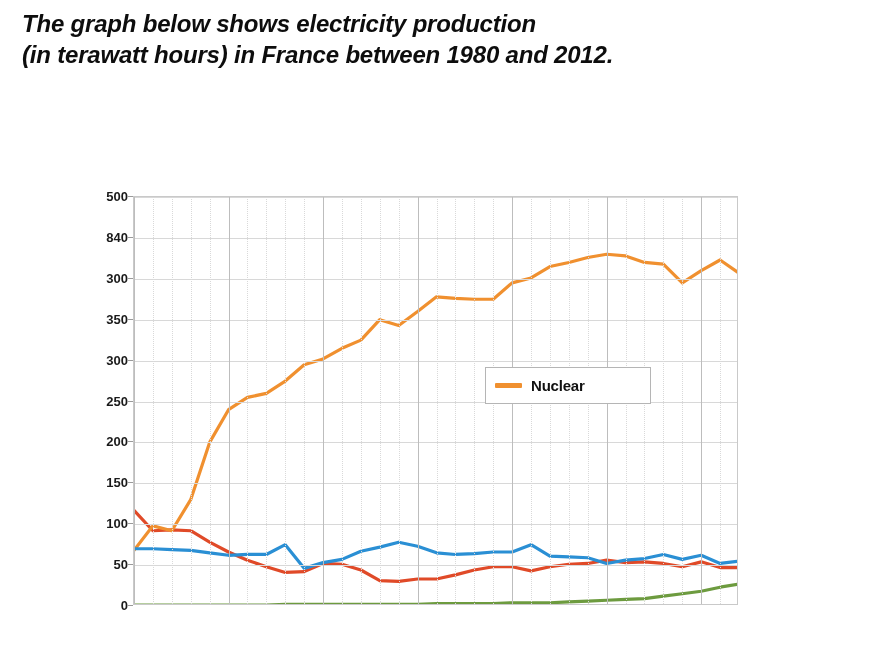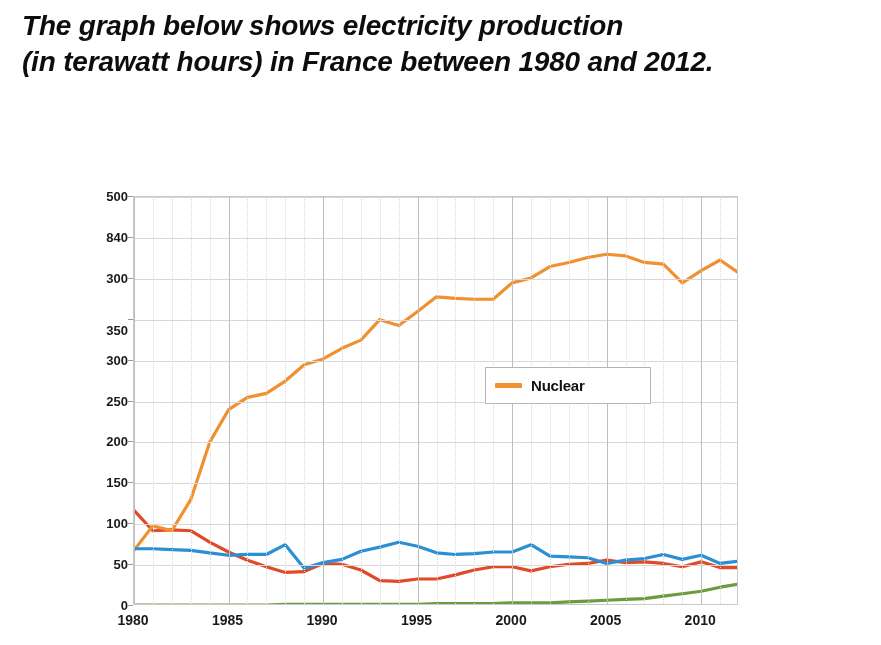--- a/index.html
+++ b/index.html
@@ -10,21 +10,21 @@
     overflow:hidden;
     position:relative;
   }
   
   #prompt-header{
     position:absolute;
     left:22px; top:8px;
     width:845px;
     font-weight:bold;
     font-style:italic;
-    font-size:28px;
+    font-size:24px;
     line-height:1.30;
     color:#0d0d0d;
     letter-spacing:-0.2px;
     white-space:pre-line;
   }
   
   #chart-figure{
     position:absolute;
     left:0; top:120px;
     width:881px; height:525px;
@@ -143,21 +143,21 @@
 
 
   <div id="y-axis-labels">
       <div class="y-tick-label" style="top: 409px;">0</div>
       <div class="y-tick-label" style="top: 368.1px;">50</div>
       <div class="y-tick-label" style="top: 327.2px;">100</div>
       <div class="y-tick-label" style="top: 286.3px;">150</div>
       <div class="y-tick-label" style="top: 245.4px;">200</div>
       <div class="y-tick-label" style="top: 204.5px;">250</div>
       <div class="y-tick-label" style="top: 163.6px;">300</div>
-      <div class="y-tick-label" style="top: 122.7px; margin-top: 11px;">350</div>
+      <div class="y-tick-label" style="top: 122.7px;">350</div>
       <div class="y-tick-label" style="top: 81.8px;">300</div>
       <div class="y-tick-label" style="top: 40.9px;">840</div>
       <div class="y-tick-label" style="top: 0px;">500</div>
     </div>
 
   <div id="plot-area">
     <svg id="series-svg" viewBox="0 0 605 409" preserveAspectRatio="none">
         <polyline points="0.00,313.29 18.91,333.74 37.81,332.93 56.72,333.74 75.63,345.20 94.53,355.01 113.44,363.19 132.34,369.74 151.25,375.46 170.16,374.64 189.06,366.46 207.97,367.28 226.88,373.01 245.78,383.64 264.69,384.46 283.59,382.01 302.50,382.01 321.41,377.92 340.31,373.01 359.22,369.74 378.13,369.74 397.03,373.83 415.94,369.74 434.84,367.28 453.75,366.46 472.66,363.19 491.56,365.65 510.47,364.83 529.38,366.46 548.28,369.74 567.19,364.83 586.09,370.55 605.00,370.55" fill="none" stroke="#e04a28" stroke-width="3.2" stroke-linejoin="round" stroke-linecap="round"></polyline>
         <polyline points="0.00,353.38 18.91,328.84 37.81,333.74 56.72,302.66 75.63,245.40 94.53,212.68 113.44,200.41 132.34,196.32 151.25,184.05 170.16,167.69 189.06,161.96 207.97,151.33 226.88,143.15 245.78,122.70 264.69,128.43 283.59,114.52 302.50,99.80 321.41,101.43 340.31,102.25 359.22,102.25 378.13,85.89 397.03,80.98 415.94,69.53 434.84,65.44 453.75,60.53 472.66,57.26 491.56,58.90 510.47,65.44 529.38,67.08 548.28,85.89 567.19,73.62 586.09,62.99 605.00,76.07" fill="none" stroke="#f0902f" stroke-width="3.2" stroke-linejoin="round" stroke-linecap="round"></polyline>
         <polyline points="0.00,351.74 18.91,351.74 37.81,352.56 56.72,353.38 75.63,355.83 94.53,358.28 113.44,357.47 132.34,357.47 151.25,347.65 170.16,371.37 189.06,365.65 207.97,362.37 226.88,354.19 245.78,350.10 264.69,345.20 283.59,349.29 302.50,355.83 321.41,357.47 340.31,356.65 359.22,355.01 378.13,355.01 397.03,347.65 415.94,359.10 434.84,359.92 453.75,360.74 472.66,366.46 491.56,363.19 510.47,361.56 529.38,357.47 548.28,362.37 567.19,358.28 586.09,366.46 605.00,364.01" fill="none" stroke="#2a8fd4" stroke-width="3.2" stroke-linejoin="round" stroke-linecap="round"></polyline>
@@ -200,29 +200,20 @@
       <div class="grid-v-minor" style="left: 453.75px;"></div>
       <div class="grid-v-major" style="left: 472.656px;"></div>
       <div class="grid-v-minor" style="left: 491.562px;"></div>
       <div class="grid-v-minor" style="left: 510.469px;"></div>
       <div class="grid-v-minor" style="left: 529.375px;"></div>
       <div class="grid-v-minor" style="left: 548.281px;"></div>
       <div class="grid-v-major" style="left: 567.188px;"></div>
       <div class="grid-v-minor" style="left: 586.094px;"></div>
     </div>
 
-  <div id="x-axis-labels">
-      <div class="x-tick-label" style="left: 0px;">1980</div>
-      <div class="x-tick-label" style="left: 94.5312px;">1985</div>
-      <div class="x-tick-label" style="left: 189.062px;">1990</div>
-      <div class="x-tick-label" style="left: 283.594px;">1995</div>
-      <div class="x-tick-label" style="left: 378.125px;">2000</div>
-      <div class="x-tick-label" style="left: 472.656px;">2005</div>
-      <div class="x-tick-label" style="left: 567.188px;">2010</div>
-    </div>
 
   <div id="chart-legend">
       <div class="legend-item">
         <span class="legend-swatch" style="background: rgb(240, 144, 47);"></span>
         <span class="legend-label">Nuclear</span>
       </div>
     </div>
 
 <div class="y-tick-mark" style="top: 485px;"></div>
     <div class="y-tick-mark" style="top: 444.1px;"></div>

